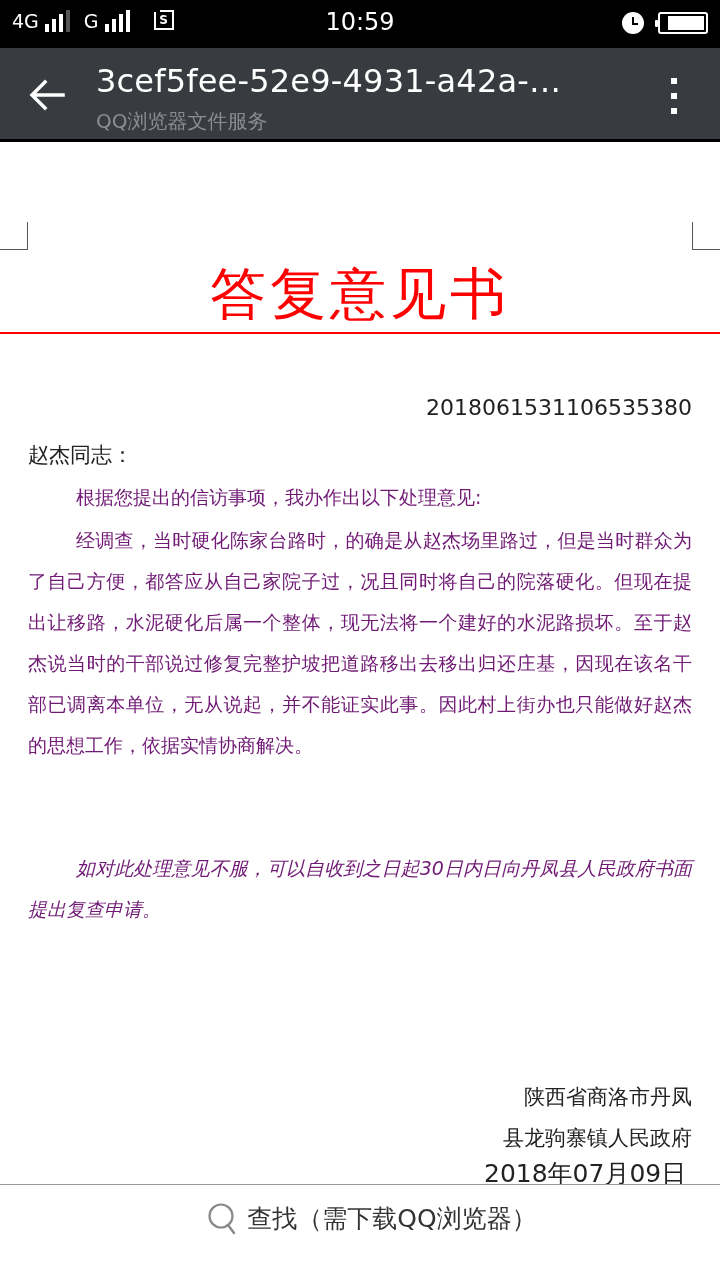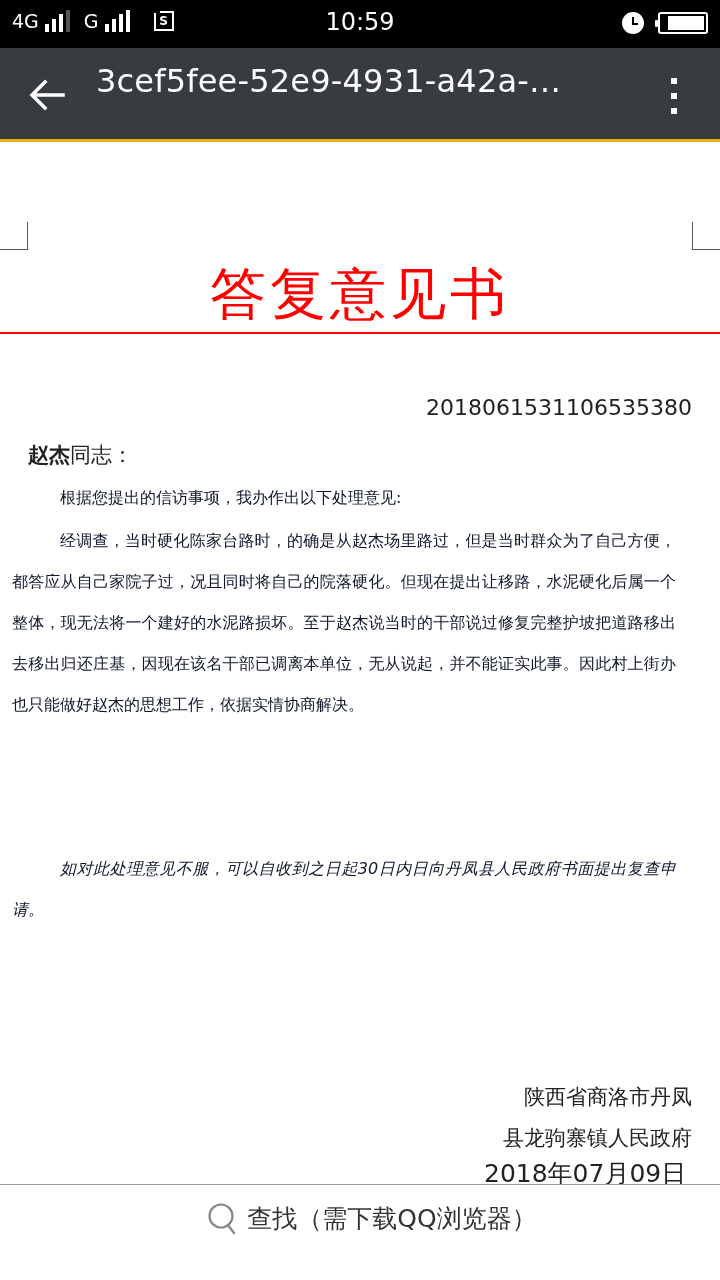--- a/index.html
+++ b/index.html
@@ -1,54 +1,54 @@
 <!DOCTYPE html>
 <html><head>
 <meta charset="utf-8">
 <style>
   * { box-sizing: border-box; margin: 0; padding: 0; }
   html, body { width: 720px; height: 1280px; overflow: hidden; background: #ffffff; }
   body { font-family: "DejaVu Sans", "Liberation Sans", sans-serif; position: relative; }
 
   
   .statusbar { position: absolute; left: 0; top: 0; width: 720px; height: 48px; background: #000; color: #fff; }
-  .sb-left { position: absolute; left: 12px; top: 10px; display: flex; align-items: center; gap: 6px; font-size: 19px; }
+  .sb-left { position: absolute; left: 12px; top: 10px; display: flex; gap: 6px; font-size: 19px; }
   .sig { display: inline-flex; align-items: flex-end; gap: 3px; height: 22px; margin-right: 8px; }
   .sig i { display: block; width: 4px; background: #fff; }
   .sig i.dim { background: #555; }
   .sim-icon { display: inline-block; width: 20px; height: 20px; border: 2px solid #fff; font-size: 12px; line-height: 16px; text-align: center; font-weight: bold; margin-left: 10px; position: relative; }
   .sim-icon:before { content: ""; position: absolute; left: -2px; top: -4px; width: 6px; height: 4px; background: #000; }
   .clock { position: absolute; left: 0; width: 720px; top: 8px; text-align: center; font-size: 24px; }
   .sb-right { position: absolute; right: 12px; top: 12px; display: flex; align-items: center; gap: 14px; }
   .alarm { width: 22px; height: 22px; border-radius: 50%; background: #fff; position: relative; }
   .alarm:before { content: ""; position: absolute; left: 10px; top: 5px; width: 2px; height: 7px; background: #000; }
   .alarm:after { content: ""; position: absolute; left: 10px; top: 11px; width: 6px; height: 2px; background: #000; }
   .battery { width: 50px; height: 22px; border: 2px solid #fff; border-radius: 3px; position: relative; }
   .battery .lvl { position: absolute; right: 2px; top: 2px; bottom: 2px; width: 36px; background: #fff; }
   .battery:before { content: ""; position: absolute; left: -5px; top: 6px; width: 3px; height: 7px; background: #fff; border-radius: 1px; }
 
   
-  .appbar { position: absolute; left: 0; top: 48px; width: 720px; height: 94px; background: #383c40; border-bottom: 3px solid #eab308; }
+  .appbar { position: absolute; left: 0; top: 48px; width: 720px; height: 94px; background: #383c40; border-bottom: 3px solid #000000; }
   .back-btn { position: absolute; left: 26px; top: 26px; width: 42px; height: 42px; display: flex; align-items: center; justify-content: center; }
   .title { position: absolute; left: 96px; top: 14px; width: 520px; color: #fff; font-size: 32px; white-space: nowrap; overflow: hidden; letter-spacing: 0.2px; }
   .subtitle { position: absolute; left: 96px; top: 60px; color: #8a8d90; font-size: 20px; }
   .menu-btn { position: absolute; right: 36px; top: 26px; width: 20px; height: 44px; display: flex; flex-direction: column; align-items: center; justify-content: space-between; padding: 4px 0; }
   .menu-btn i { display: block; width: 6px; height: 6px; background: #fff; }
 
   
   .doc { position: absolute; left: 0; top: 145px; width: 720px; height: 1040px; background: #fff; color: #222; overflow: hidden; }
   .crop { position: absolute; width: 28px; height: 28px; border-color: #555; border-style: solid; }
   .crop.l { left: 0; top: 77px; border-width: 0 1px 1px 0; width: 28px; }
   .crop.r { right: 0; top: 77px; border-width: 0 0 1px 1px; }
   .doc-title { position: absolute; left: 0; width: 720px; top: 112px; text-align: center; color: #ff0000; font-size: 56px; letter-spacing: 4px; font-family: "DejaVu Sans", sans-serif; }
   .red-rule { position: absolute; left: 0; top: 187px; width: 720px; height: 2px; background: #ff0000; }
   .docno { position: absolute; right: 28px; top: 250px; font-size: 22px; color: #222; }
   .salute { position: absolute; left: 28px; top: 296px; font-size: 21px; }
-  .salute b { font-weight: bold; }
-  .para { position: absolute; left: 12px; width: 664px; font-size: 16px; line-height: 41px; color: #0f172a; text-align: justify; }
+  .salute b { font-weight: normal; }
+  .para { position: absolute; left: 28px; width: 664px; font-size: 19px; line-height: 41px; color: #701a75; text-align: justify; }
   .p1 { top: 332px; text-indent: 48px; }
   .p2 { top: 375px; text-indent: 48px; }
   .p3 { top: 703px; text-indent: 48px; font-style: italic; }
   .sig-block { position: absolute; right: 28px; top: 932px; text-align: right; font-size: 21px; line-height: 41px; }
   .sig-date { position: absolute; left: 448px; top: 1012px; font-size: 25px; margin-left: 36px; }
 
   
   .bottombar { position: absolute; left: 0; top: 1184px; width: 720px; height: 68px; background: #fff; border-top: 1px solid #9a9a9a; display: flex; align-items: center; justify-content: center; gap: 8px; padding-left: 24px; }
   .find-label { font-size: 25px; color: #333; }
 </style>
@@ -82,20 +82,21 @@
   </div>
 </div>
 
 <div class="appbar">
   <div class="back-btn">
     <svg width="36" height="32" viewBox="0 0 36 32">
       <path d="M34 16 H4 M16 3 L3 16 L16 29" stroke="#fff" stroke-width="3.5" fill="none" stroke-linecap="square"></path>
     </svg>
   </div>
   <div class="title">3cef5fee-52e9-4931-a42a-…</div>
+  <div class="subtitle">QQ浏览器文件服务</div>
   <div class="menu-btn">
     <i></i>
       <i></i>
       <i></i>
   </div>
 </div>
 
 <div class="doc">
   <div class="crop l"></div>
   <div class="crop r"></div>

